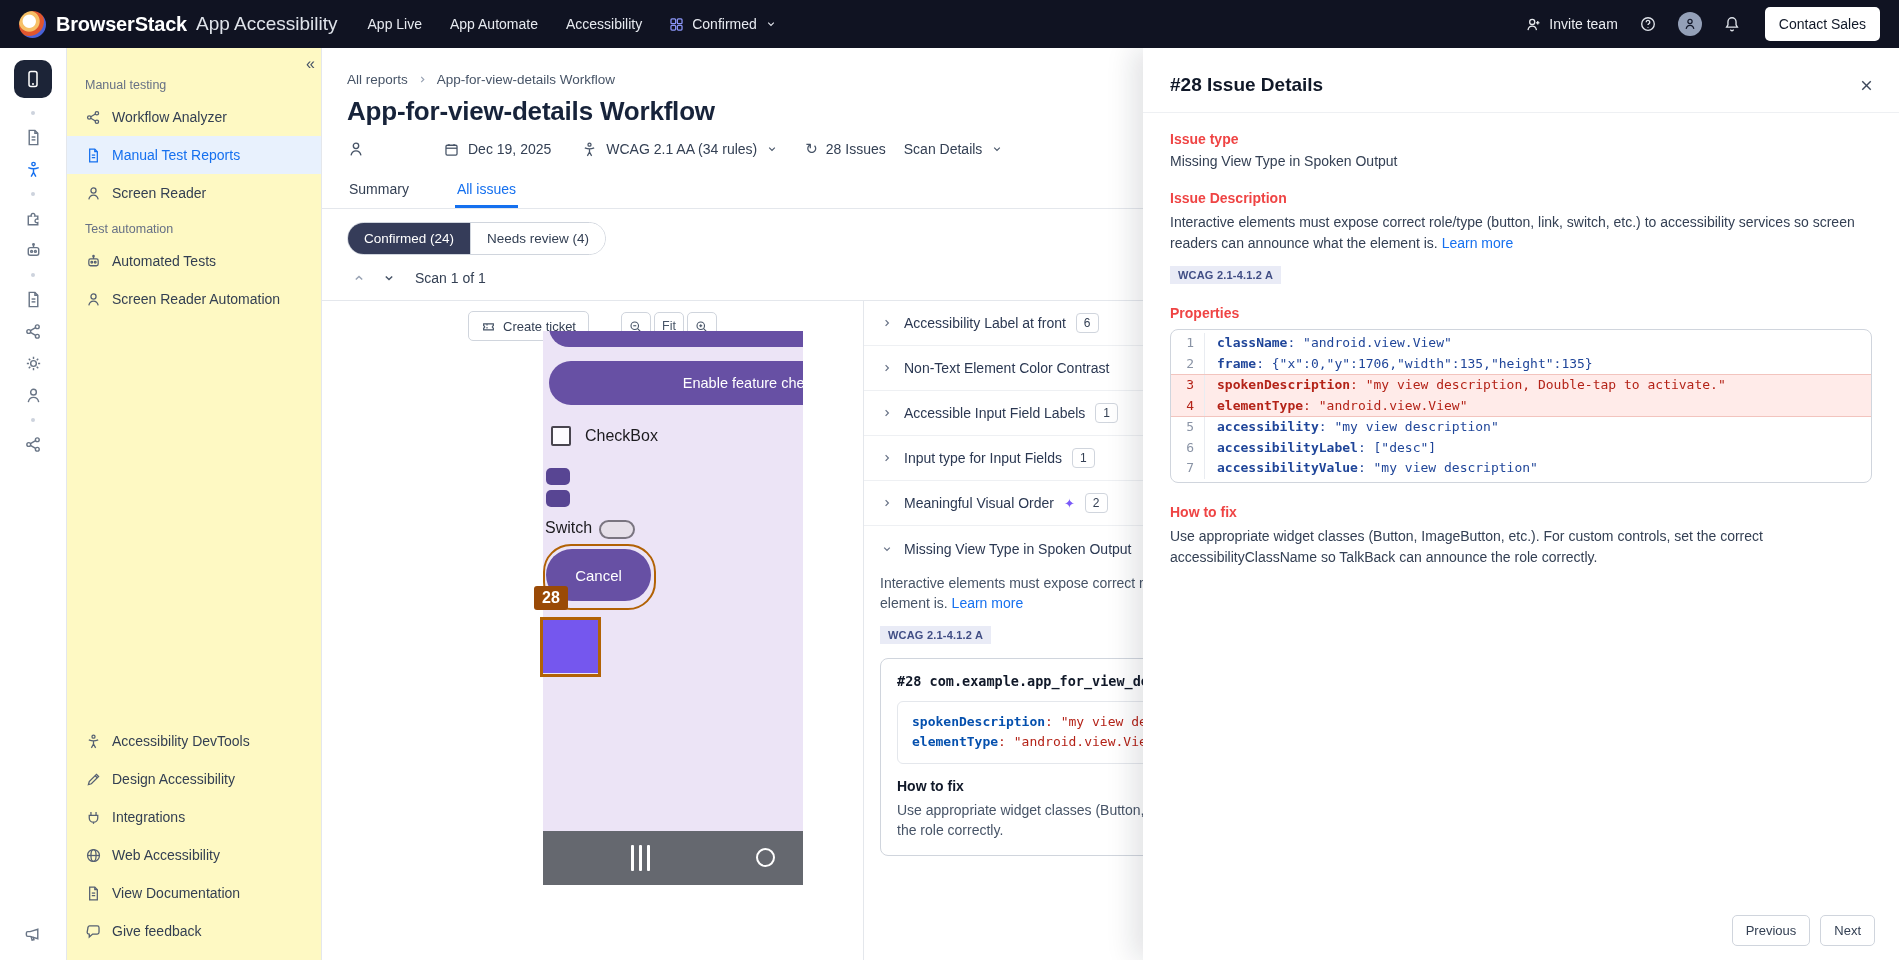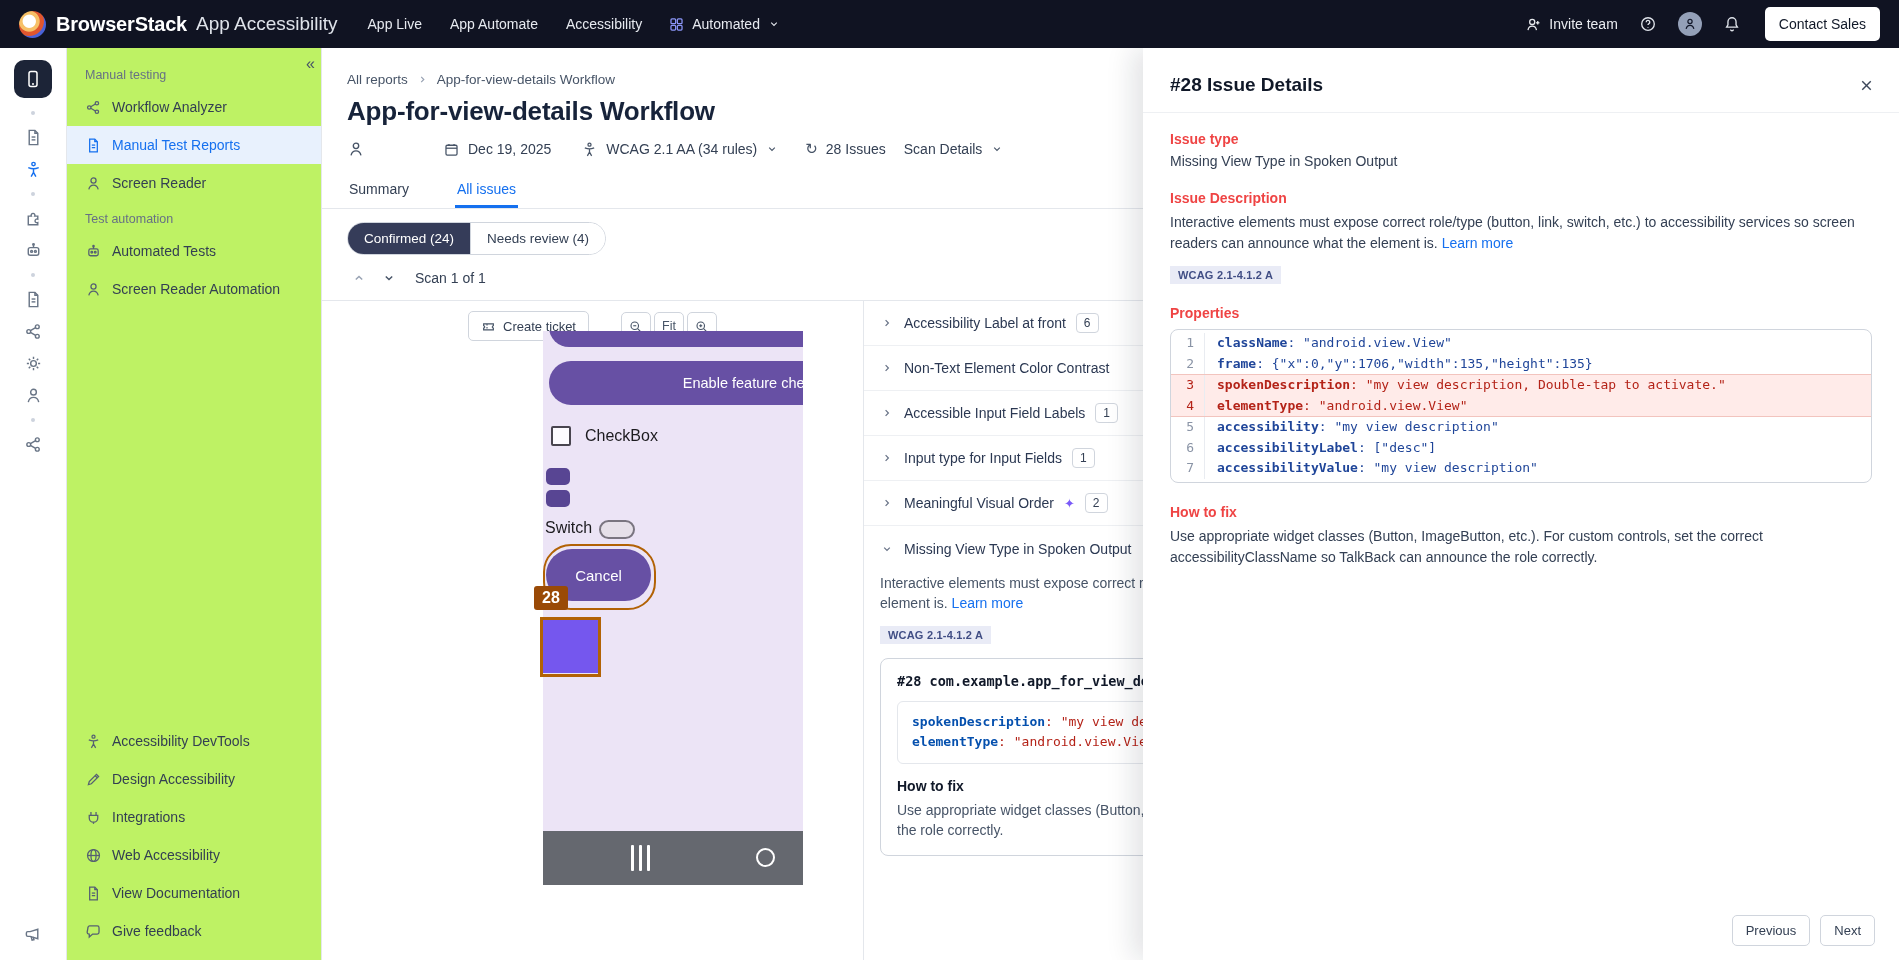--- a/index.html
+++ b/index.html
@@ -33,21 +33,21 @@
   .rail{position:absolute;left:0;top:48px;bottom:0;width:67px;border-right:1px solid var(--border);
     display:flex;flex-direction:column;align-items:center;padding-top:12px;background:#fff;z-index:20}
   .rail-tile{width:38px;height:38px;border-radius:10px;background:#1c2437;display:flex;
     align-items:center;justify-content:center;color:#fff;cursor:pointer}
   .rail-ic{color:#697586;margin-top:13px;cursor:pointer}
   .rail-ic.active-blue{color:var(--blue)}
   .rail-dot{width:4px;height:4px;border-radius:50%;background:#cdd3dd;margin-top:13px}
   .rail-bottom{margin-top:auto;margin-bottom:16px;color:#697586;cursor:pointer}
   
   .sidebar{position:absolute;left:67px;top:48px;bottom:0;width:255px;border-right:1px solid var(--border);
-    background:#bef264;display:flex;flex-direction:column;padding-top:10px;z-index:20}
+    background:#fef9c3;display:flex;flex-direction:column;padding-top:20px;z-index:20}
   .side-section{font-size:12.5px;color:#667085;padding:10px 18px 6px}
   .side-item{display:flex;align-items:center;gap:10px;padding:0 18px;height:38px;font-size:14px;
     color:#333f52;cursor:pointer;white-space:nowrap}
   .side-item .si-ic{color:#556072;flex:0 0 auto;display:flex}
   .side-item.active{background:#e8f1fd;color:var(--blue);font-weight:500}
   .side-item.active .si-ic{color:var(--blue)}
   .side-bottom{margin-top:auto;padding-bottom:10px}
   .collapse-btn{position:absolute;left:306px;top:56px;z-index:30;color:#475467;font-size:16px;
     cursor:pointer;line-height:1}
   
@@ -287,21 +287,21 @@
     <span class="nav-link">App Live</span>
     <span class="nav-link">App Automate</span>
     <span class="nav-link">Accessibility</span>
   </nav>
   <div class="products">
     <span class="grid-ic">
         <svg width="17" height="17" viewBox="0 0 20 20" fill="none" stroke="currentColor" stroke-width="1.5">
           <use href="#s-grid"></use>
         </svg>
       </span>
-    <span>Automated</span>
+    <span>Confirmed</span>
     <svg width="14" height="14" viewBox="0 0 20 20" fill="none" stroke="currentColor" stroke-width="1.5">
         <use href="#s-chev-down"></use>
       </svg>
   </div>
   <div class="nav-right">
     <div class="invite">
       <svg width="17" height="17" viewBox="0 0 20 20" fill="none" stroke="currentColor" stroke-width="1.5">
           <use href="#s-person-plus"></use>
         </svg>
       <span>Invite team</span>

